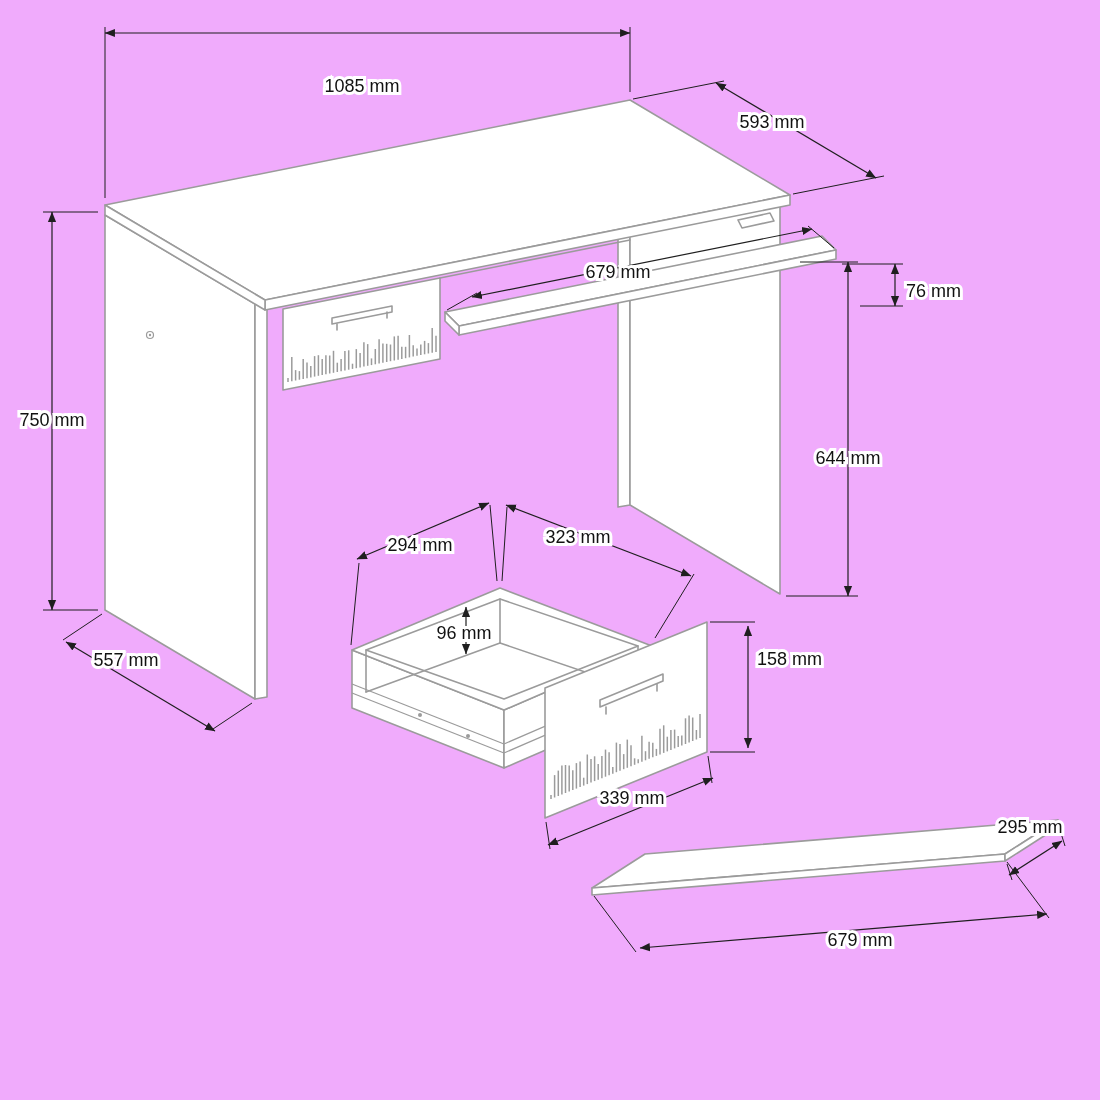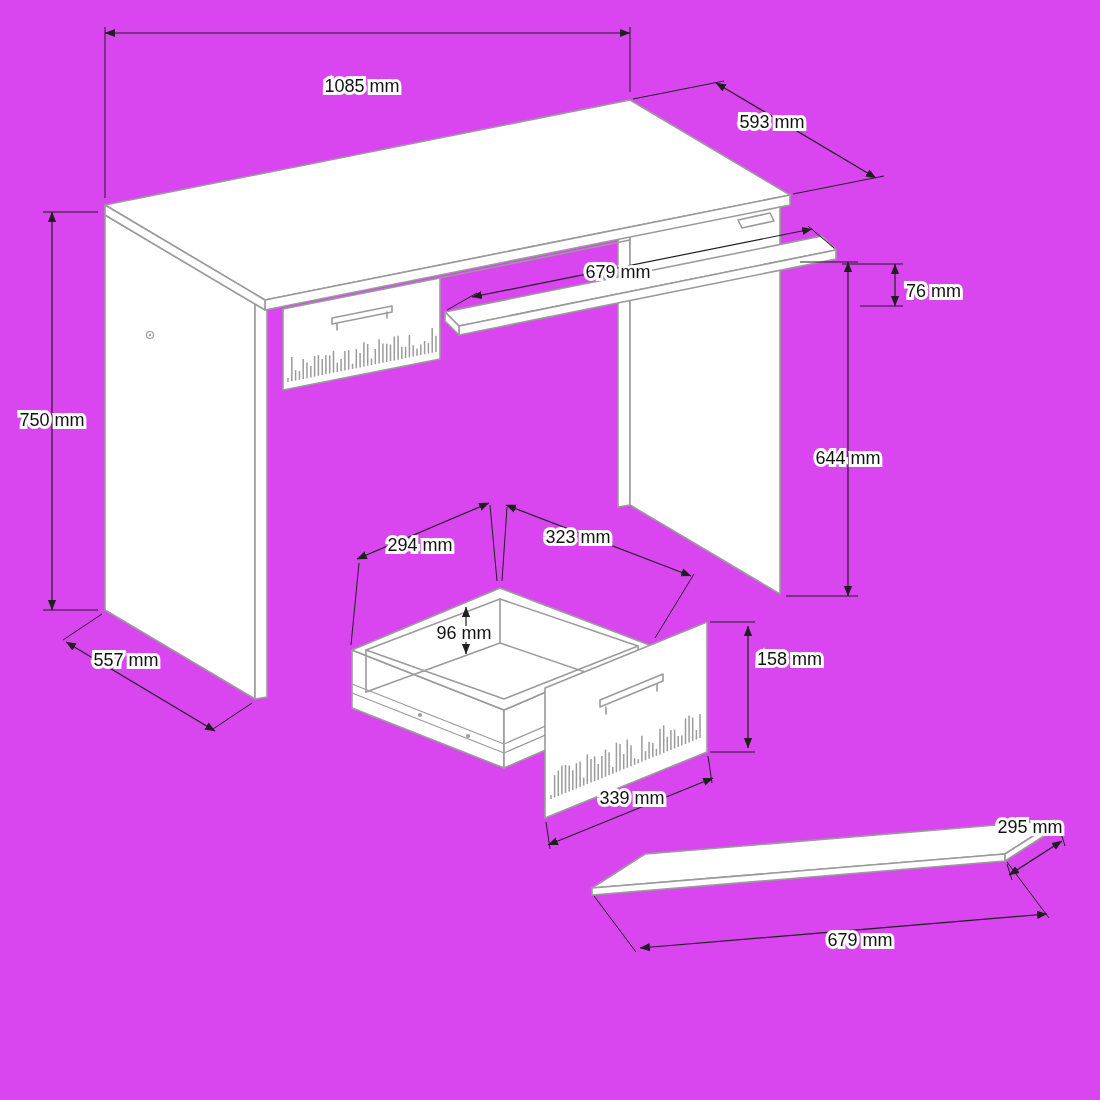--- a/index.html
+++ b/index.html
@@ -1,16 +1,16 @@
 <!DOCTYPE html>
 <html><head>
 <meta charset="utf-8">
 <style>
   html,body{margin:0;padding:0;background:#ffffff;}
-  .stage{position:relative;width:1100px;height:1100px;background:#d946ef;overflow:hidden;
+  .stage{position:relative;width:1100px;height:1100px;background:#f0abfc;overflow:hidden;
          font-family:"Liberation Sans", sans-serif;}
   svg{position:absolute;inset:0;}
   .furn{stroke:#9b9b9b;stroke-width:1.6;fill:none;stroke-linejoin:round;stroke-linecap:round;}
   .furnf{stroke:#9b9b9b;stroke-width:1.6;fill:#ffffff;stroke-linejoin:round;}
   .thin{stroke:#9b9b9b;stroke-width:1.2;fill:none;}
   .dot{fill:#9b9b9b;stroke:none;}
   .dim{stroke:#1f1f1f;stroke-width:1.2;fill:none;}
   .ext{stroke:#1f1f1f;stroke-width:1;fill:none;}
   .dim-label{fill:#111111;stroke:#ffffff;stroke-width:6px;paint-order:stroke;
              font-family:"Liberation Sans", sans-serif;font-size:18px;text-anchor:middle;}

